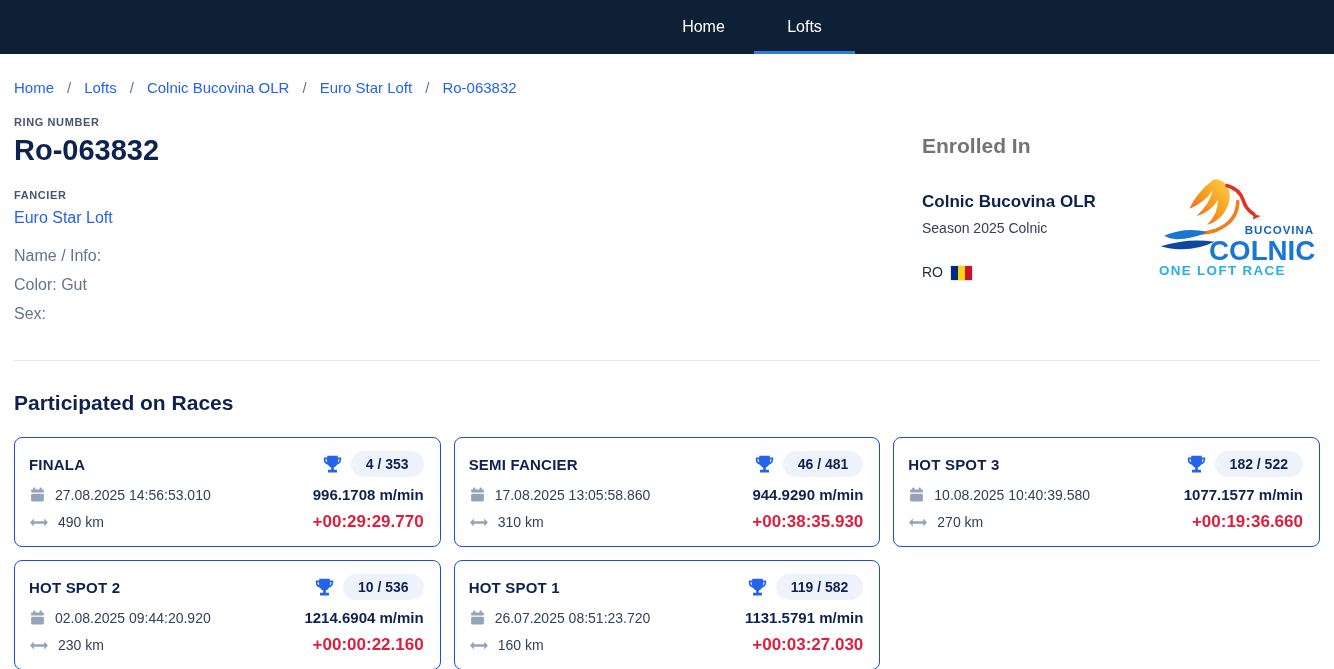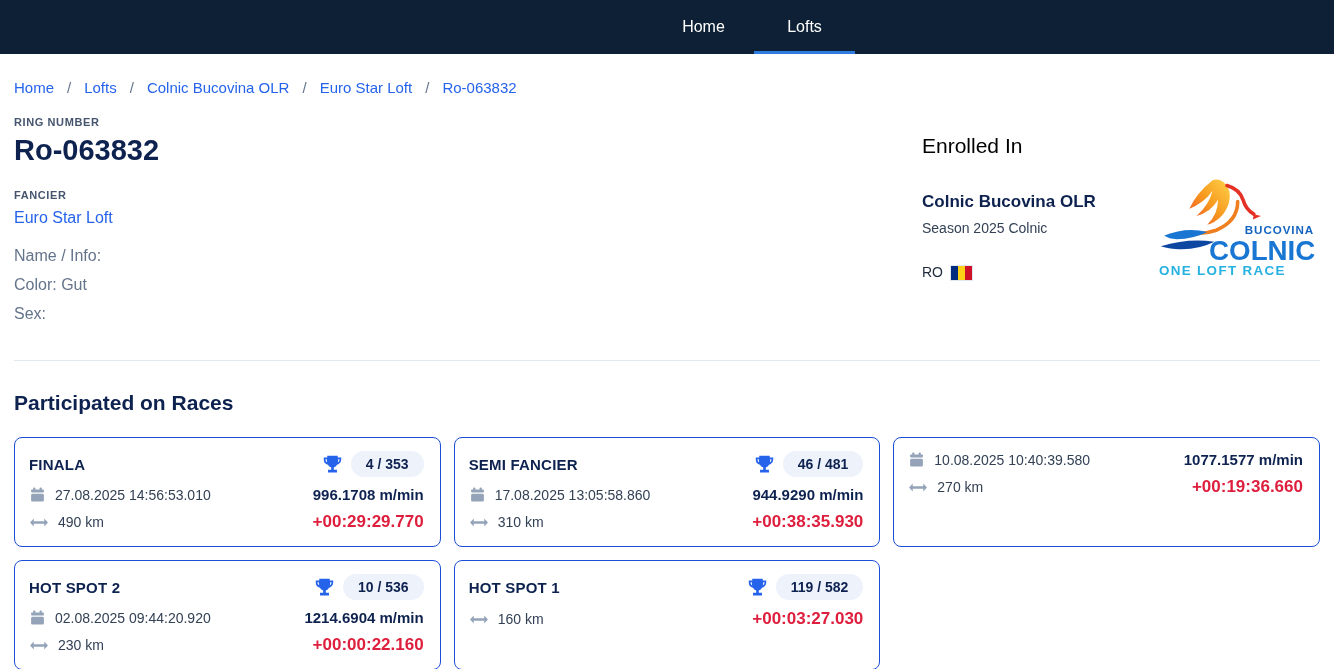--- a/index.html
+++ b/index.html
@@ -42,21 +42,21 @@
   .small-label {
     font-size: 11px; font-weight: bold; letter-spacing: 0.6px;
     color: #46556e; text-transform: uppercase;
   }
   .ring-number { font-size: 29px; font-weight: bold; color: #0e2250; margin: 6px 0 22px 0; }
   .fancier-link { font-size: 16px; color: #2563eb; cursor: pointer; margin-top: 8px; display: inline-block; }
   .info-lines { margin-top: 20px; }
   .info-line { font-size: 16px; color: #64748b; margin-bottom: 11px; }
 
   .enrolled { width: 398px; padding-top: 18px; }
-  .enrolled-title { font-size: 21px; font-weight: normal; color: #000000; }
+  .enrolled-title { font-size: 21px; font-weight: bold; color: #737373; }
   .enrolled-body { display: flex; justify-content: space-between; margin-top: 32px; }
   .enrolled-texts { padding-top: 2px; }
   .enrolled-loft { font-size: 17px; font-weight: bold; color: #0e2250; }
   .enrolled-season { font-size: 14px; color: #334155; margin-top: 8px; }
   .enrolled-country { margin-top: 28px; display: flex; align-items: flex-end; gap: 8px; font-size: 14px; color: #1e293b; font-weight: 500; }
   .flag { width: 21px; height: 14px; display: inline-flex; box-shadow: 0 0 0 1px #e2e8f0; }
   .flag span { flex: 1; }
   .flag .b { background: #002b7f; } .flag .y { background: #fcd116; } .flag .r { background: #ce1126; }
   .loft-logo { width: 170px; margin-top: -14px; }
 
@@ -267,20 +267,31 @@
             </svg>
           </span>
           <span>310 km</span>
         </div>
         <div class="race-delay">+00:38:35.930</div>
       </div>
     </article>
 
     <article class="race-card">
       <div class="race-row">
+        <div class="race-title">HOT SPOT 3</div>
+        <div class="race-rank">
+          <span class="trophy">
+            <svg viewBox="0 0 24 24" width="21" height="21">
+              <path fill="#2563eb" d="M6 2h12v2h4v2.3c0 2.9-2 5.3-4.8 5.9a7.3 7.3 0 0 1-3.7 3.3V18h3.6v3H6.9v-3h3.6v-2.5a7.3 7.3 0 0 1-3.7-3.3A6.1 6.1 0 0 1 2 6.3V4h4V2zm-2 4.3c0 1.5.8 2.8 2 3.5A7.4 7.4 0 0 1 5.5 7V6H4v.3zM20 6h-1.5v1c0 1-.2 1.9-.5 2.8 1.2-.7 2-2 2-3.5V6z"></path>
+            </svg>
+          </span>
+          <span class="rank-pill">182 / 522</span>
+        </div>
+      </div>
+      <div class="race-row">
         <div class="race-left">
           <span class="icn">
             <svg viewBox="0 0 24 24" width="17" height="17">
               <g fill="#94a3b8">
                 <rect x="6" y="2" width="3" height="4" rx="1"></rect>
                 <rect x="15" y="2" width="3" height="4" rx="1"></rect>
                 <rect x="3" y="5" width="18" height="4" rx="1"></rect>
                 <rect x="3" y="11" width="18" height="11" rx="2"></rect>
               </g>
             </svg>
@@ -351,20 +362,36 @@
             <svg viewBox="0 0 24 24" width="21" height="21">
               <path fill="#2563eb" d="M6 2h12v2h4v2.3c0 2.9-2 5.3-4.8 5.9a7.3 7.3 0 0 1-3.7 3.3V18h3.6v3H6.9v-3h3.6v-2.5a7.3 7.3 0 0 1-3.7-3.3A6.1 6.1 0 0 1 2 6.3V4h4V2zm-2 4.3c0 1.5.8 2.8 2 3.5A7.4 7.4 0 0 1 5.5 7V6H4v.3zM20 6h-1.5v1c0 1-.2 1.9-.5 2.8 1.2-.7 2-2 2-3.5V6z"></path>
             </svg>
           </span>
           <span class="rank-pill">119 / 582</span>
         </div>
       </div>
       <div class="race-row">
         <div class="race-left">
           <span class="icn">
+            <svg viewBox="0 0 24 24" width="17" height="17">
+              <g fill="#94a3b8">
+                <rect x="6" y="2" width="3" height="4" rx="1"></rect>
+                <rect x="15" y="2" width="3" height="4" rx="1"></rect>
+                <rect x="3" y="5" width="18" height="4" rx="1"></rect>
+                <rect x="3" y="11" width="18" height="11" rx="2"></rect>
+              </g>
+            </svg>
+          </span>
+          <span>26.07.2025 08:51:23.720</span>
+        </div>
+        <div class="race-speed">1131.5791 m/min</div>
+      </div>
+      <div class="race-row">
+        <div class="race-left">
+          <span class="icn">
             <svg viewBox="0 0 24 16" width="20" height="13">
               <path fill="#94a3b8" d="M5.5 3 1 8l4.5 5V9.5h13V13L23 8l-4.5-5v3.5h-13V3z"></path>
             </svg>
           </span>
           <span>160 km</span>
         </div>
         <div class="race-delay">+00:03:27.030</div>
       </div>
     </article>
 

